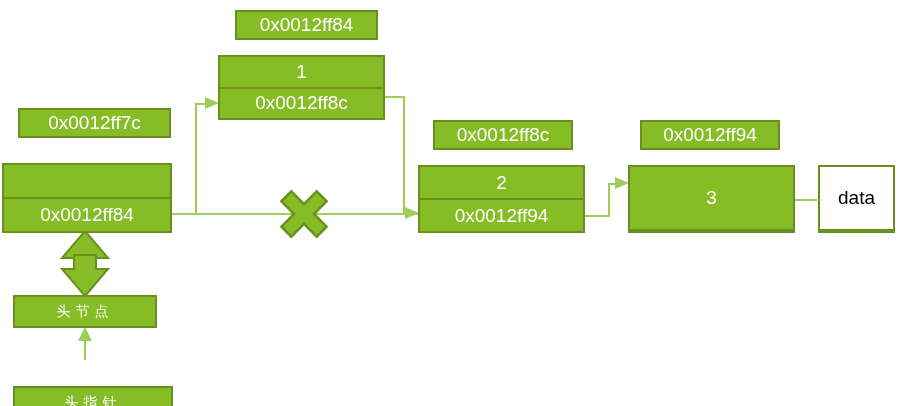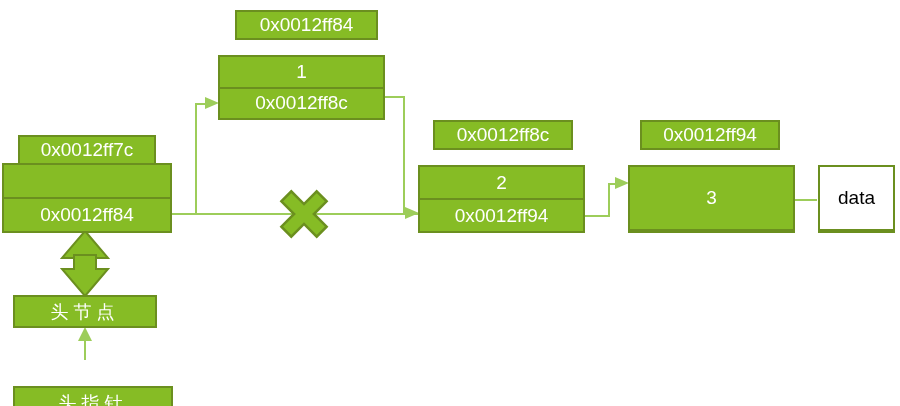--- a/index.html
+++ b/index.html
@@ -67,21 +67,21 @@
     color: #000000;
     font-size: 19px;
   }
   .legend .cell.top { border-bottom: 2px solid #6b8f1f; }
 
   
   .cn-box {
     background: #86bc25;
     border: 2px solid #6b8f1f;
     color: #ffffff;
-    font-size: 18px;
+    font-size: 14px;
     display: flex;
     align-items: center;
     justify-content: center;
     letter-spacing: 5px;
     font-family: "DejaVu Sans", sans-serif;
   }
 
   
   .ln-h { position: absolute; height: 2px; background: #9dcd5a; }
   .ln-v { position: absolute; width: 2px; background: #9dcd5a; }
@@ -92,21 +92,21 @@
     left: 0; top: 0;
     width: 900px; height: 406px;
     pointer-events: none;
   }
 </style>
 </head>
 <body>
 
 <div id="canvas">
 
-  <div class="abs addr-tag" style="left:18px; top:135px; width:138px; height:30px; line-height:26px;">0x0012ff7c</div>
+  <div class="abs addr-tag" style="left:18px; top:108px; width:153px; height:30px; line-height:26px;">0x0012ff7c</div>
 
   <div class="abs addr-tag" style="left:235px; top:10px; width:143px; height:30px; line-height:26px;">0x0012ff84</div>
 
   <div class="abs addr-tag" style="left:433px; top:120px; width:140px; height:30px; line-height:26px;">0x0012ff8c</div>
 
   <div class="abs addr-tag" style="left:640px; top:120px; width:140px; height:30px; line-height:26px;">0x0012ff94</div>
 
   <div class="ln-h" style="left:172px; top:213px; width:25px;"></div>
   <div class="ln-v" style="left:195px; top:103px; height:112px;"></div>
   <div class="ln-h" style="left:195px; top:103px; width:16px;"></div>

